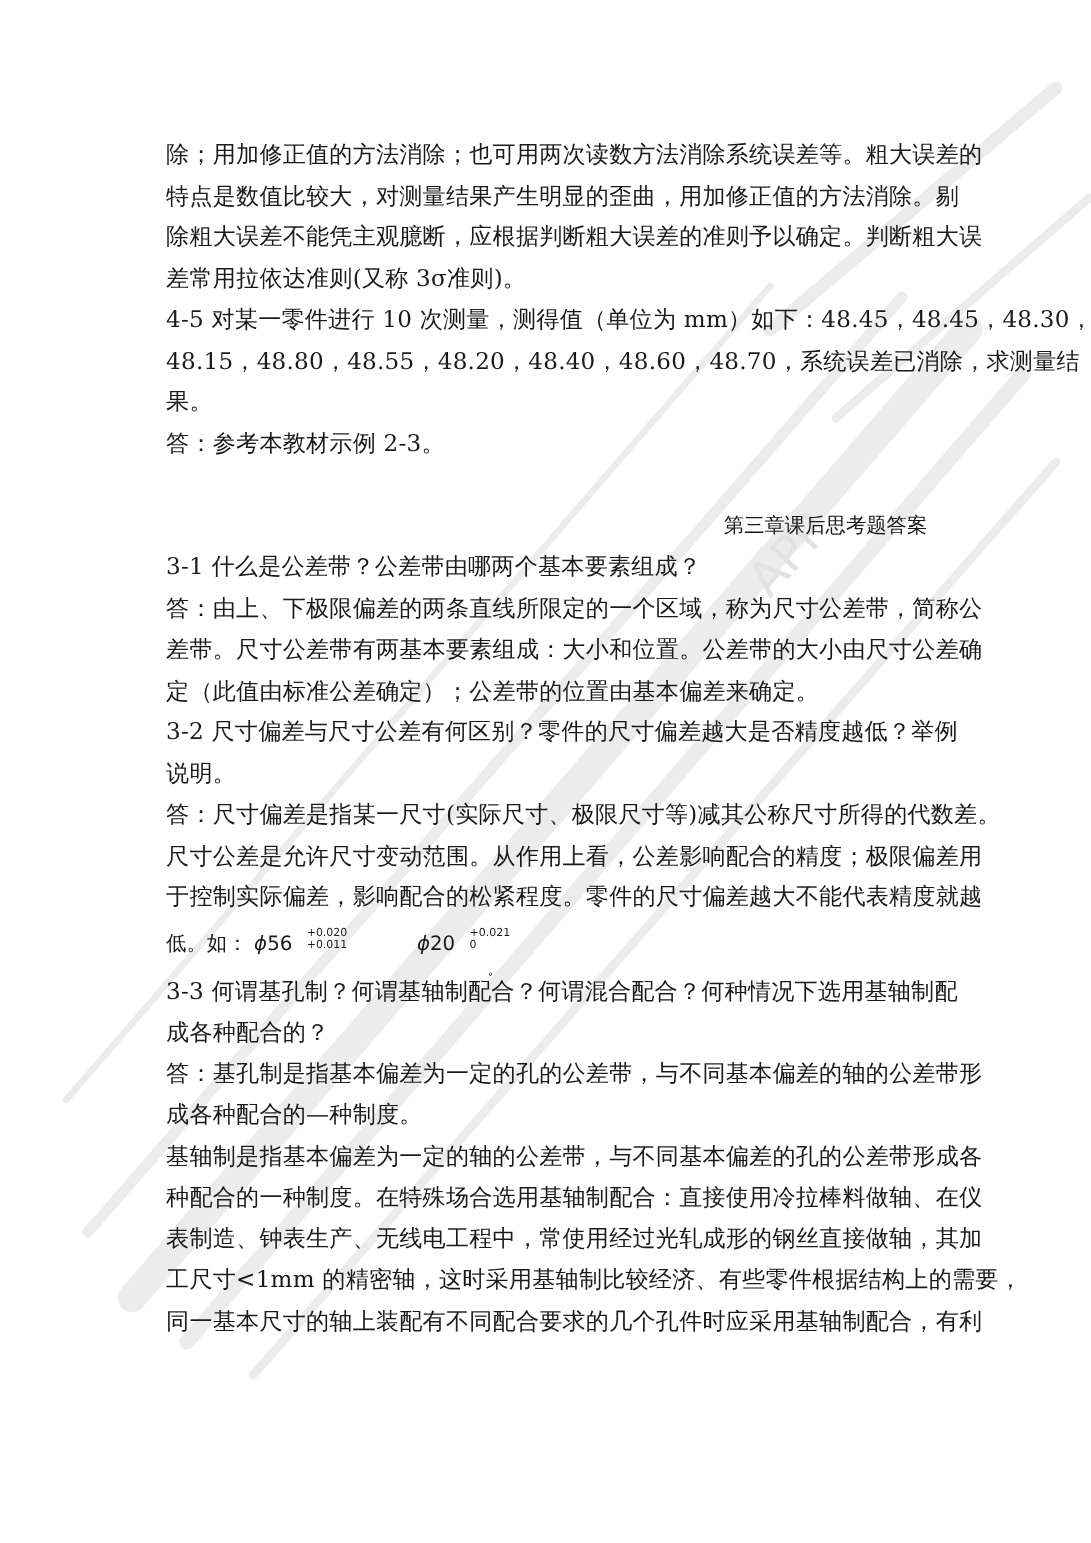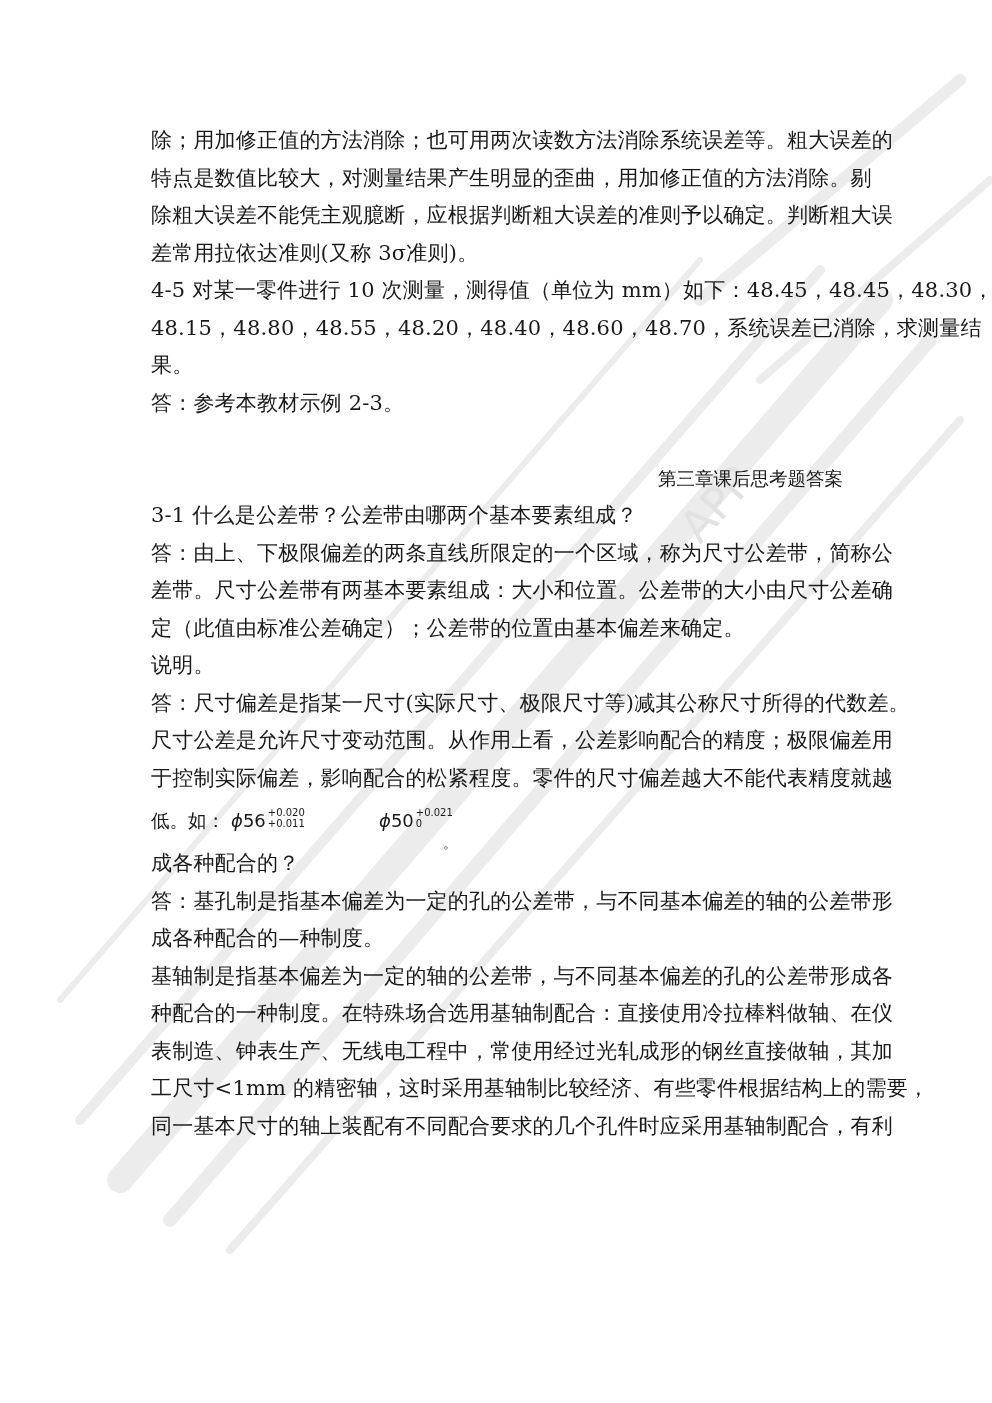--- a/index.html
+++ b/index.html
@@ -19,21 +19,21 @@
   }
   .justify { text-align: justify; text-align-last: justify; }
   .title {
     text-align: right; font-size: 18.5px; line-height: 37.5px; height: 37.5px;
   }
   .gap { height: 37.5px; }
   .formula-line { position: relative; height: 48px; font-size: 18.5px; line-height: 48px; }
   .formula { position: absolute; top: 0; font-family: "DejaVu Sans", sans-serif; }
   .phi { font-style: italic; font-size: 18px; }
   .base { font-size: 18px; margin-top: 20px; }
-  .tol { display: inline-block; vertical-align: middle; font-size: 10px; line-height: 11px; margin-left: 2px; position: relative; top: -4px; }
+  .tol { display: inline-block; vertical-align: middle; font-size: 10px; line-height: 11px; margin-left: 13px; position: relative; top: -4px; }
   .tol span { display: block; }
   .end-dot { position: absolute; top: 22px; font-size: 14px; }
 </style>
 </head>
 <body>
 
 <svg class="watermark" viewBox="0 0 992 1403" xmlns="http://www.w3.org/2000/svg">
   <g stroke="#ececec" stroke-linecap="round" fill="none">
     <line x1="120" y1="1180" x2="880" y2="300" stroke-width="26"></line>
     <line x1="170" y1="1220" x2="930" y2="340" stroke-width="14"></line>
@@ -67,37 +67,39 @@
   <div class="title">第三章课后思考题答案</div>
 
   <div>
     <div class="line">3-1  什么是公差带？公差带由哪两个基本要素组成？</div>
     <div class="line justify">答：由上、下极限偏差的两条直线所限定的一个区域，称为尺寸公差带，简称公</div>
     <div class="line justify">差带。尺寸公差带有两基本要素组成：大小和位置。公差带的大小由尺寸公差确</div>
     <div class="line">定（此值由标准公差确定）；公差带的位置由基本偏差来确定。</div>
   </div>
 
   <div>
+    <div class="line justify">3-2  尺寸偏差与尺寸公差有何区别？零件的尺寸偏差越大是否精度越低？举例</div>
     <div class="line">说明。</div>
     <div class="line justify">答：尺寸偏差是指某一尺寸(实际尺寸、极限尺寸等)减其公称尺寸所得的代数差。</div>
     <div class="line justify">尺寸公差是允许尺寸变动范围。从作用上看，公差影响配合的精度；极限偏差用</div>
     <div class="line justify">于控制实际偏差，影响配合的松紧程度。零件的尺寸偏差越大不能代表精度就越</div>
     <div class="formula-line">
       <span>低。如：</span>
       <span class="formula" style="left:80px;">
         <span class="phi">ϕ</span><span class="base">56</span><span class="tol"><span>+0.020</span><span>+0.011</span></span>
       </span>
       <span class="formula" style="left:228px;">
-        <span class="phi">ϕ</span><span class="base">50</span><span class="tol"><span>+0.021</span><span>0</span></span>
+        <span class="phi">ϕ</span><span class="base">20</span><span class="tol"><span>+0.021</span><span>0</span></span>
       </span>
       <span class="end-dot" style="left:292px;">。</span>
     </div>
   </div>
 
   <div>
+    <div class="line justify">3-3  何谓基孔制？何谓基轴制配合？何谓混合配合？何种情况下选用基轴制配</div>
     <div class="line">成各种配合的？</div>
     <div class="line justify">答：基孔制是指基本偏差为一定的孔的公差带，与不同基本偏差的轴的公差带形</div>
     <div class="line">成各种配合的—种制度。</div>
     <div class="line justify">基轴制是指基本偏差为一定的轴的公差带，与不同基本偏差的孔的公差带形成各</div>
     <div class="line justify">种配合的一种制度。在特殊场合选用基轴制配合：直接使用冷拉棒料做轴、在仪</div>
     <div class="line justify">表制造、钟表生产、无线电工程中，常使用经过光轧成形的钢丝直接做轴，其加</div>
     <div class="line justify">工尺寸&lt;1mm 的精密轴，这时采用基轴制比较经济、有些零件根据结构上的需要，</div>
     <div class="line justify">同一基本尺寸的轴上装配有不同配合要求的几个孔件时应采用基轴制配合，有利</div>
   </div>
 

